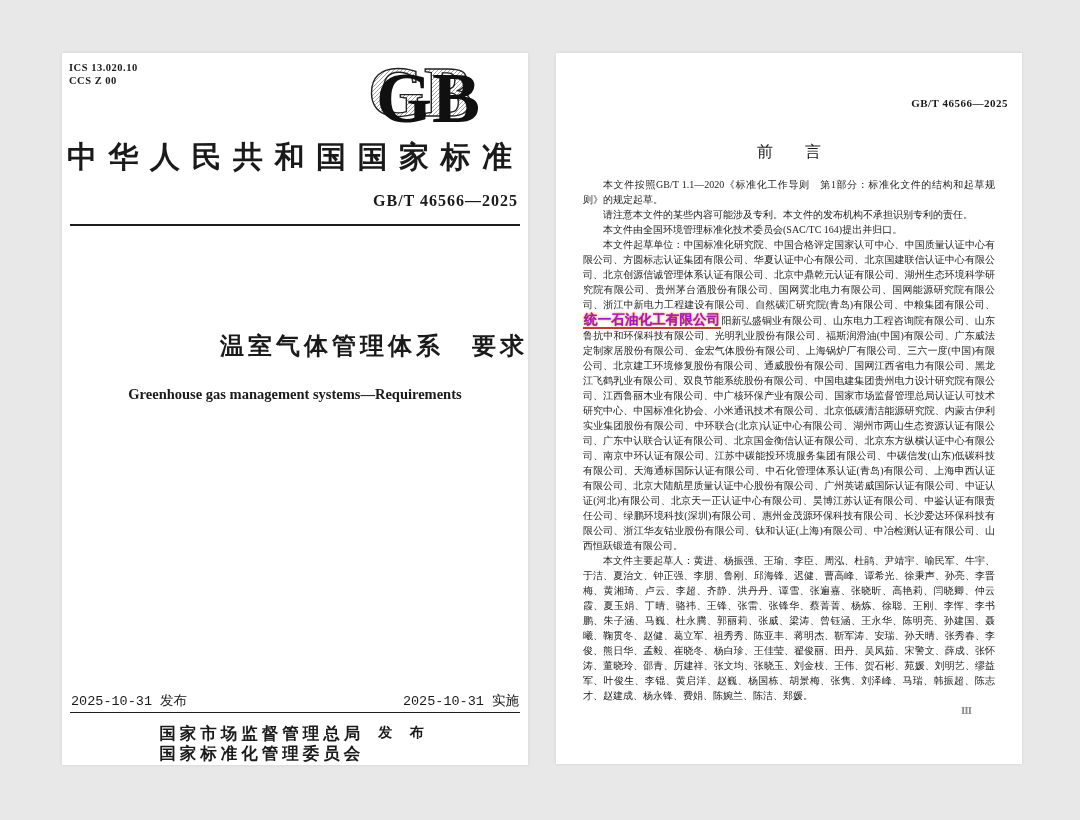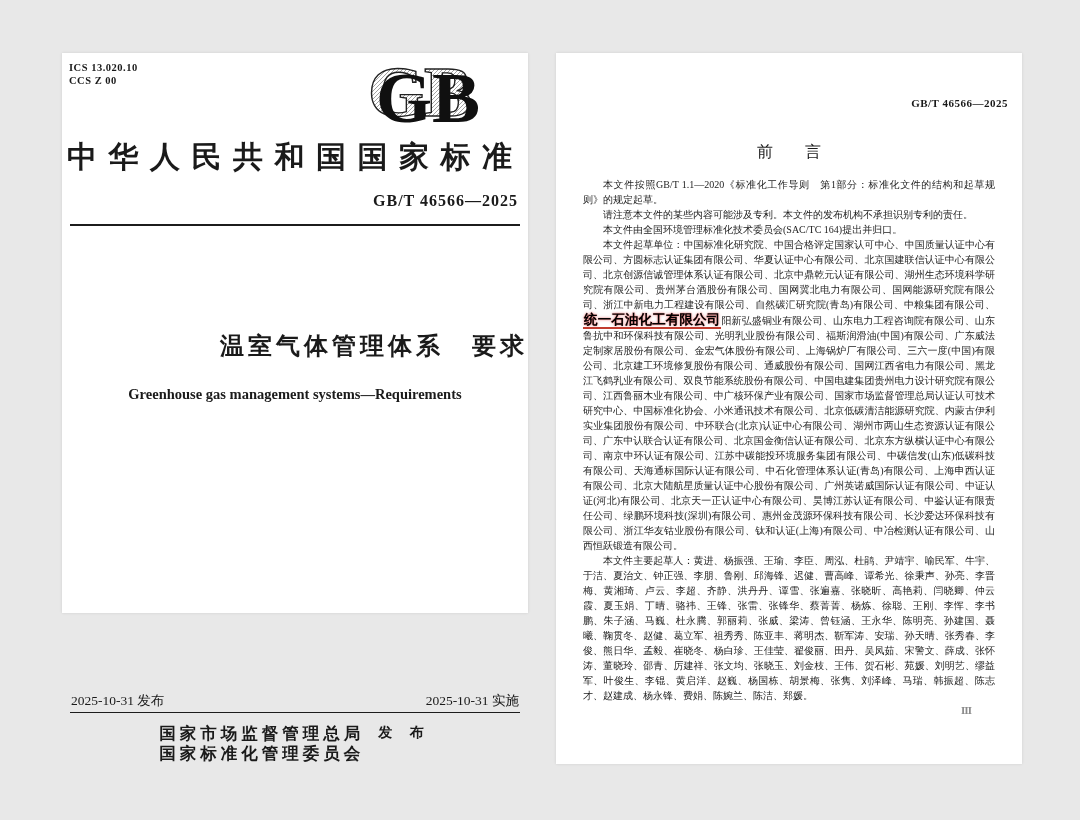--- a/index.html
+++ b/index.html
@@ -9,21 +9,21 @@
     font-family:"Liberation Serif","DejaVu Serif",serif;
     color:#1a1a1a;
     position:relative;
     overflow:hidden;
   }
   .page{
     position:absolute;
     background:#ffffff;
     box-shadow:0 0 3px rgba(0,0,0,0.10);
   }
-  #cover-page{left:62px;top:53px;width:466px;height:560px;}
+  #cover-page{left:62px;top:53px;width:466px;height:712px;}
   #foreword-page{left:556px;top:53px;width:466px;height:711px;}
 
   
   .ics-block{
     position:absolute;left:7px;top:8px;
     font-size:10.5px;font-weight:bold;line-height:13px;
     letter-spacing:0.5px;
   }
   .gb-logo{position:absolute;top:3px;right:6px;width:158px;height:76px;}
   .nat-heading{
@@ -43,21 +43,21 @@
     position:absolute;top:277px;left:0;right:0;
     text-align:right;font-size:24px;font-weight:bold;letter-spacing:4px;
   }
   .en-title{
     position:absolute;top:333px;left:0;right:0;
     text-align:center;font-size:14.5px;font-weight:bold;font-family:Liberation Serif, serif;
   }
   .date-row{
     position:absolute;top:639px;left:9px;right:9px;
     display:flex;justify-content:space-between;
-    font-family:Liberation Serif, serif;
+    font-family:Liberation Mono, monospace;
     font-size:13.5px;
   }
   #cover-rule-bottom{top:659px;}
   .issuer-block{
     position:absolute;top:671px;left:0;right:0;
     display:flex;justify-content:center;gap:14px;
   }
   .issuer-lines{
     font-size:16.5px;font-weight:bold;line-height:20px;letter-spacing:4px;
     text-align:center;
@@ -73,21 +73,21 @@
     position:absolute;top:89px;left:0;right:0;
     text-align:center;font-size:16px;font-weight:normal;
   }
   .fw-body{
     position:absolute;top:124px;left:27px;right:27px;
     font-size:10px;line-height:15px;
     text-align:justify;color:#1c1c1c;
   }
   .fw-body p{margin:0;text-indent:2em;}
   .company-highlight{
-    font-size:13.5px;font-weight:bold;color:#000000;
+    font-size:13.5px;font-weight:bold;color:#a21caf;
     text-shadow:0 0 3px rgba(233,110,110,0.85),0 0 1px rgba(214,80,80,0.9);
     border-bottom:2px solid #c23b2e;
     padding:0 1px;white-space:nowrap;
   }
   .fw-page-number{
     position:absolute;top:653px;right:50px;
     font-size:9px;color:#8a8a8a;font-weight:bold;
   }
 </style>
 </head>

